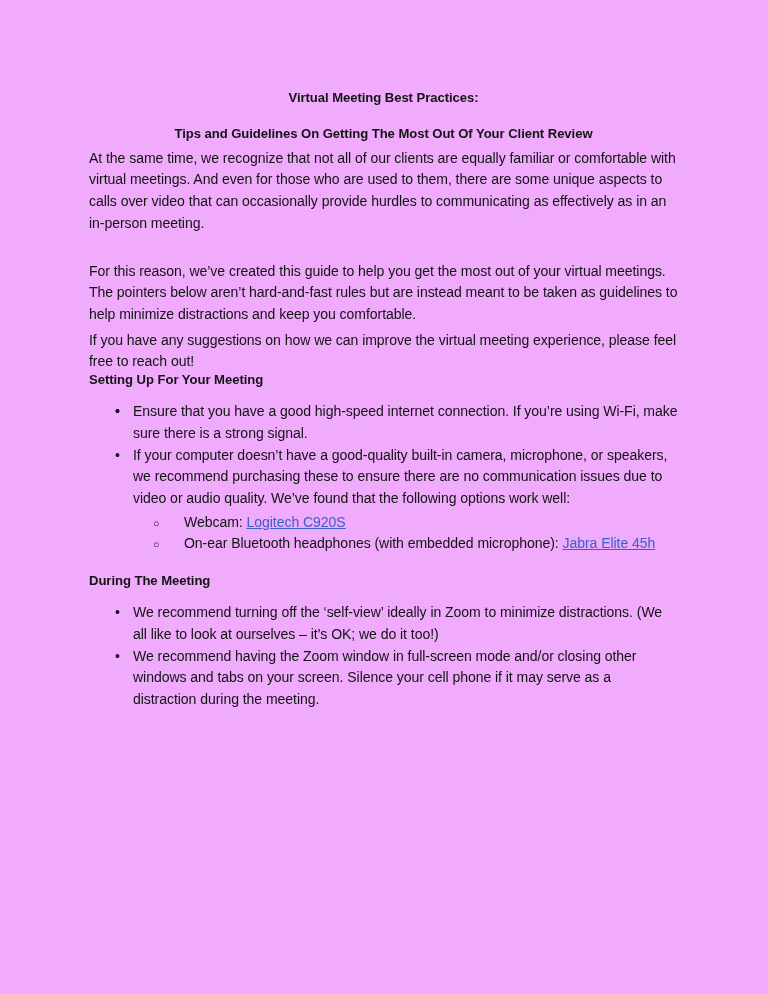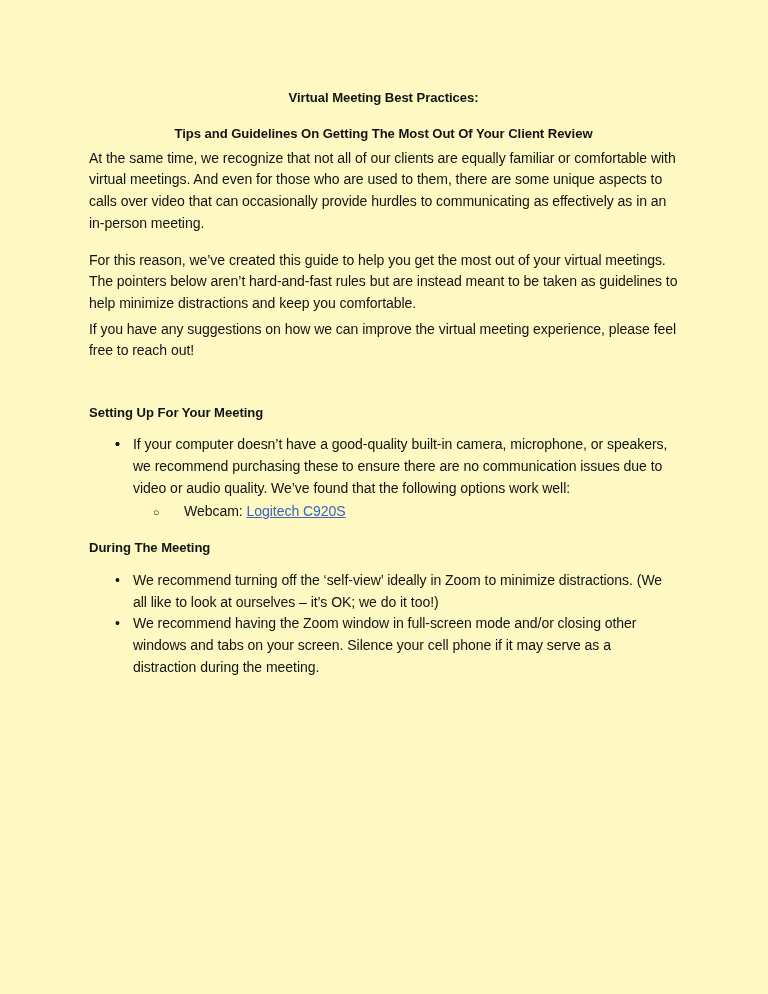--- a/index.html
+++ b/index.html
@@ -14,21 +14,21 @@
     overflow: hidden;
     font-family: "Liberation Sans", sans-serif;
     color: #131313;
     -webkit-font-smoothing: antialiased;
   }
 
   .page {
     position: relative;
     width: 768px;
     height: 994px;
-    background: #fef9c3;
+    background: #f0abfc;
     box-sizing: border-box;
     padding: 89px 90px 18px 89px;
   }
 
   
   .title-block {
     text-align: center;
     margin: 0;
   }
   .doc-title-line {
@@ -44,32 +44,32 @@
   
   .body-para {
     font-size: 14.05px;
     line-height: 21.7px;
     margin: 0;
     text-align: left;
     letter-spacing: -0.06px;
   }
   .body-para.p1 { margin-top: 43px; }
   .body-para.p2 { margin-top: 8px; }
-  .body-para.p3 { margin-top: 15px; }
+  .body-para.p3 { margin-top: 26px; }
   .body-para.p4 { margin-top: 4px; }
 
   
   .section-heading {
     font-size: 13.1px;
     font-weight: bold;
     line-height: 1.0;
     margin: 0;
     letter-spacing: -0.05px;
   }
-  .section-heading.first { margin-top: 44px; }
+  .section-heading.first { }
   .section-heading.second { margin-top: 18.5px; }
 
   
   .bullet-list {
     list-style: none;
     margin: 0;
     padding: 0;
   }
   .bullet-list.first { margin-top: 15px; }
   .bullet-list.second { margin-top: 15.5px; }
@@ -137,29 +137,38 @@
   <p class="body-para p4">If you have any suggestions on how we can improve the virtual meeting experience, please feel free to reach out!</p>
 
   <div class="section-heading first">Setting Up For Your Meeting</div>
 
   <ul class="bullet-list first">
     <li class="bullet-item">
       <span class="marker disc"></span>
     </li>
     <li class="bullet-item">
       <span class="marker disc"></span>
+      <span>Ensure that you have a good high-speed internet connection. If you’re using Wi-Fi, make sure there is a strong signal.</span>
+    </li>
+    <li class="bullet-item">
+      <span class="marker disc"></span>
       <span>If your computer doesn’t have a good-quality built-in camera, microphone, or speakers, we recommend purchasing these to ensure there are no communication issues due to video or audio quality. We’ve found that the following options work well:</span>
     </li>
   </ul>
 
   <ul class="sub-list">
     <li class="sub-item">
       <span class="marker circle"></span>
       <span>Webcam: </span>
       <a class="doc-link" href="#">Logitech C920S</a>
+    </li>
+    <li class="sub-item">
+      <span class="marker circle"></span>
+      <span>On-ear Bluetooth headphones (with embedded microphone): </span>
+      <a class="doc-link" href="#">Jabra Elite 45h</a>
     </li>
   </ul>
 
 
   <div class="section-heading second">During The Meeting</div>
 
   <ul class="bullet-list second">
     <li class="bullet-item">
       <span class="marker disc"></span>
       <span>We recommend turning off the ‘self-view’ ideally in Zoom to minimize distractions. (We all like to look at ourselves – it’s OK; we do it too!)</span>

